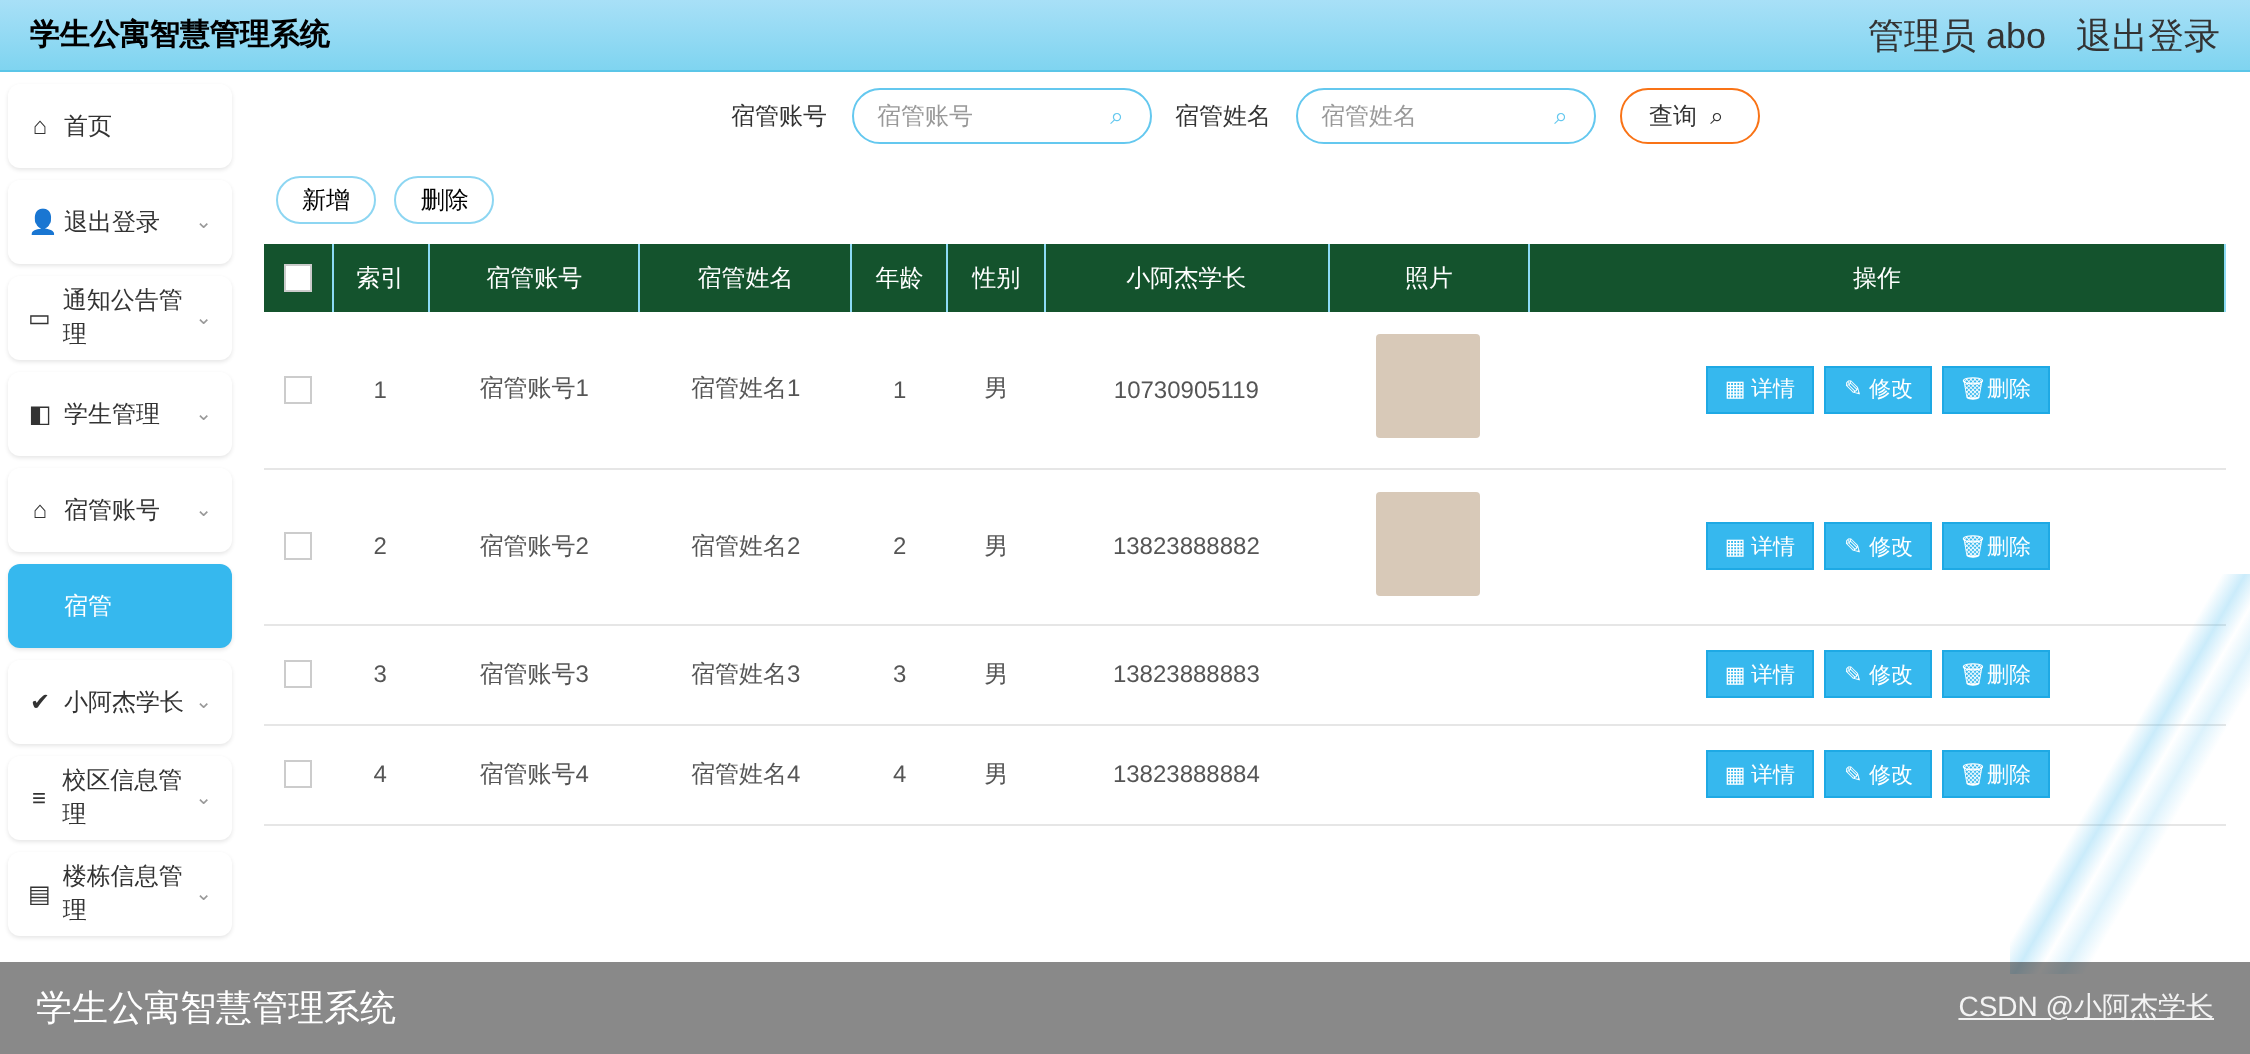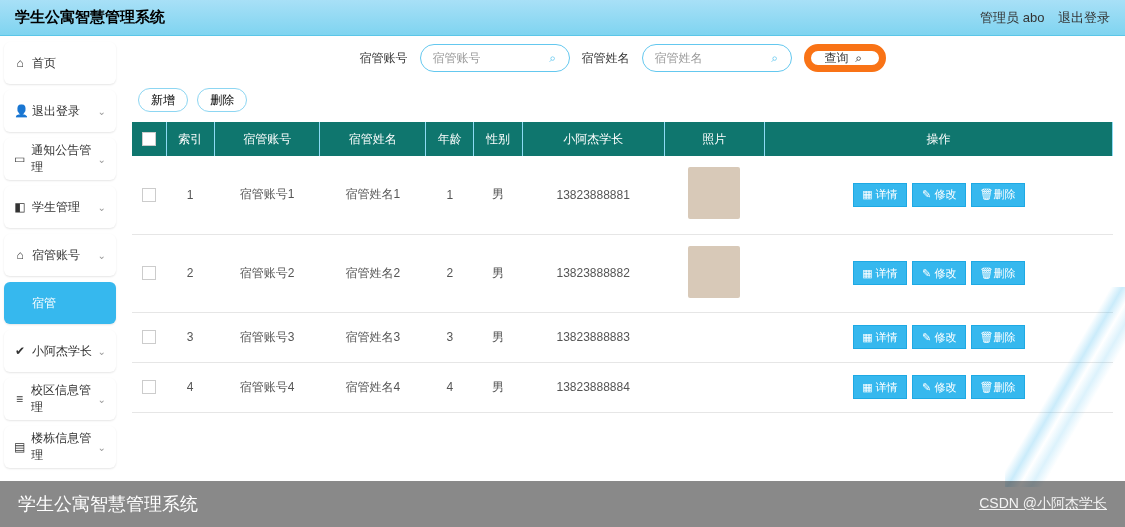--- a/index.html
+++ b/index.html
@@ -1,37 +1,37 @@
 <!DOCTYPE html>
 <html><head>
 <meta charset="utf-8">
 <style>
 * { margin: 0; padding: 0; box-sizing: border-box; }
 body { font-family: "Microsoft YaHei", Arial, sans-serif; font-size: 12px; color: #333; background: #fff; width: 1125px; height: 527px; overflow: hidden; position: relative; }
 .header { height: 36px; background: linear-gradient(to bottom, #a8e0f7, #7fd4f0); display: flex; align-items: center; justify-content: space-between; padding: 0 15px; border-bottom: 1px solid #5bc6e8; }
 .header .title { font-size: 15px; font-weight: bold; color: #000; }
-.header .user-area { font-size: 13px; color: #333; }
+.header .user-area { font-size: 18px; color: #333; }
 .header .user-area span { margin-left: 10px; cursor: pointer; }
 .layout { display: flex; height: calc(100% - 36px); }
 .sidebar { width: 120px; padding: 6px 4px; background: #fff; }
 .side-item { display: flex; align-items: center; justify-content: space-between; height: 42px; padding: 0 10px; margin-bottom: 6px; border-radius: 6px; background: #fff; box-shadow: 0 1px 2px rgba(0,0,0,0.1); cursor: pointer; font-size: 12px; }
 .side-item .left { display: flex; align-items: center; gap: 6px; }
 .side-item.active { background: #36b8ee; color: #fff; }
 .side-item .chev { font-size: 10px; color: #999; }
 .main { flex: 1; padding: 8px 12px 0 12px; overflow: hidden; }
 .breadcrumb { text-align: center; font-size: 13px; font-weight: bold; margin: 6px 0 14px; }
 .search-row { display: flex; align-items: center; justify-content: center; gap: 12px; margin-bottom: 16px; }
 .search-row label { font-size: 12px; }
 .pill-input { border: 1px solid #64c8ef; border-radius: 18px; height: 28px; width: 150px; padding: 0 28px 0 12px; font-size: 12px; color: #999; position: relative; display:flex; align-items:center; }
 .pill-input .sicon { position: absolute; right: 10px; color: #64c8ef; font-size: 12px; }
-.btn-query { border: 7px solid #f97316; background: #fff; border-radius: 18px; height: 28px; padding: 0 14px; font-size: 12px; color: #333; cursor: pointer; display:flex; align-items:center; gap:4px; }
+.btn-query { border: 1px solid #f97316; background: #fff; border-radius: 18px; height: 28px; padding: 0 14px; font-size: 12px; color: #333; cursor: pointer; display:flex; align-items:center; gap:4px; }
 .toolbar { margin: 0 0 10px 6px; }
 .toolbar button { border: 1px solid #8dd6f2; background: #fff; border-radius: 14px; height: 24px; padding: 0 12px; font-size: 12px; margin-right: 6px; cursor: pointer; }
 .table { width: 100%; border-collapse: collapse; }
-.table th { background: #0f766e; color: #fff; font-weight: normal; font-size: 12px; height: 34px; text-align: center; border-right: 1px solid #8ddbf5; }
+.table th { background: #14532d; color: #fff; font-weight: normal; font-size: 12px; height: 34px; text-align: center; border-right: 1px solid #8ddbf5; }
 .table th:first-child { width: 34px; }
 .table td { border-bottom: 1px solid #e6e6e6; text-align: center; font-size: 12px; height: 78px; color: #555; }
 .table tr.short td { height: 50px; }
 .table .chk { width: 14px; height: 14px; border: 1px solid #ccc; display: inline-block; vertical-align: middle; }
 .photo { width: 52px; height: 52px; background: #d8c9b8; display: inline-block; border-radius: 2px; }
 .ops { display: flex; flex-wrap: wrap; gap: 5px; justify-content: center; padding: 4px; }
 .op-btn { background: #36b8ee; color: #fff; border: 1px solid #1ea9e4; height: 24px; padding: 0 8px; font-size: 11px; cursor: pointer; display:flex; align-items:center; gap:2px; }
 .watermark-bottom { position: absolute; left: 0; right: 0; bottom: 0; height: 46px; background: rgba(40,40,40,0.55); color: #fff; display: flex; align-items: center; justify-content: space-between; padding: 0 18px; font-size: 18px; }
 .watermark-bottom .right { font-size: 14px; opacity: 0.9; text-decoration: underline; }
 .bg-diag { position:absolute; right:0; bottom:40px; width:120px; height:200px; pointer-events:none; background: linear-gradient(120deg, transparent 45%, rgba(80,190,240,0.3) 50%, transparent 55%), linear-gradient(120deg, transparent 55%, rgba(80,190,240,0.2) 60%, transparent 65%); }
@@ -148,21 +148,21 @@
           </tr>
         </thead>
       <tbody id="tbody">
           <tr>
             <td><span class="chk"></span></td>
             <td>1</td>
             <td>宿管账号1</td>
             <td>宿管姓名1</td>
             <td>1</td>
             <td>男</td>
-            <td>13823888881</td>
+            <td>10730905119</td>
             <td><span class="photo"></span></td>
             <td>
               <div class="ops">
                 <button class="op-btn"><span class="icon">▦</span>详情</button>
                 <button class="op-btn"><span class="icon">✎</span>修改</button>
                 <button class="op-btn"><span class="icon">🗑</span>删除</button>
               </div>
             </td>
           </tr>
           <tr>

